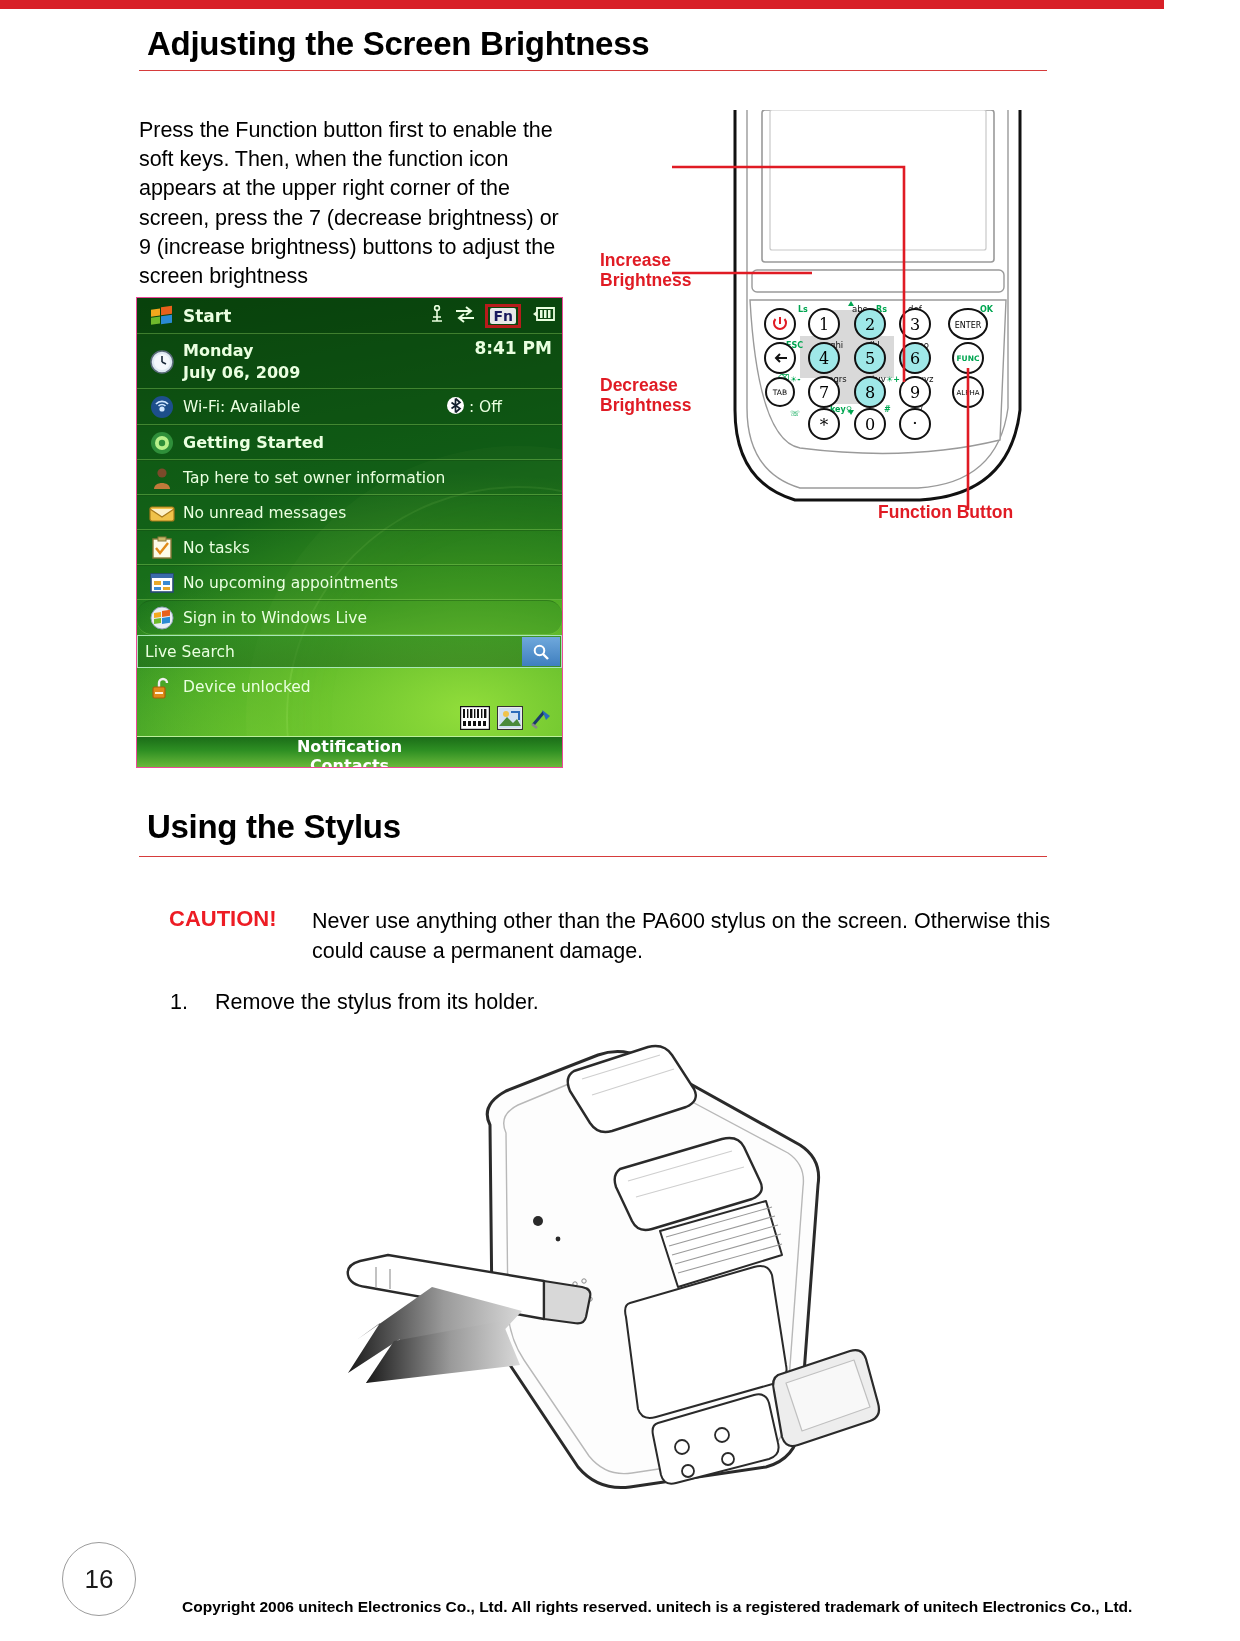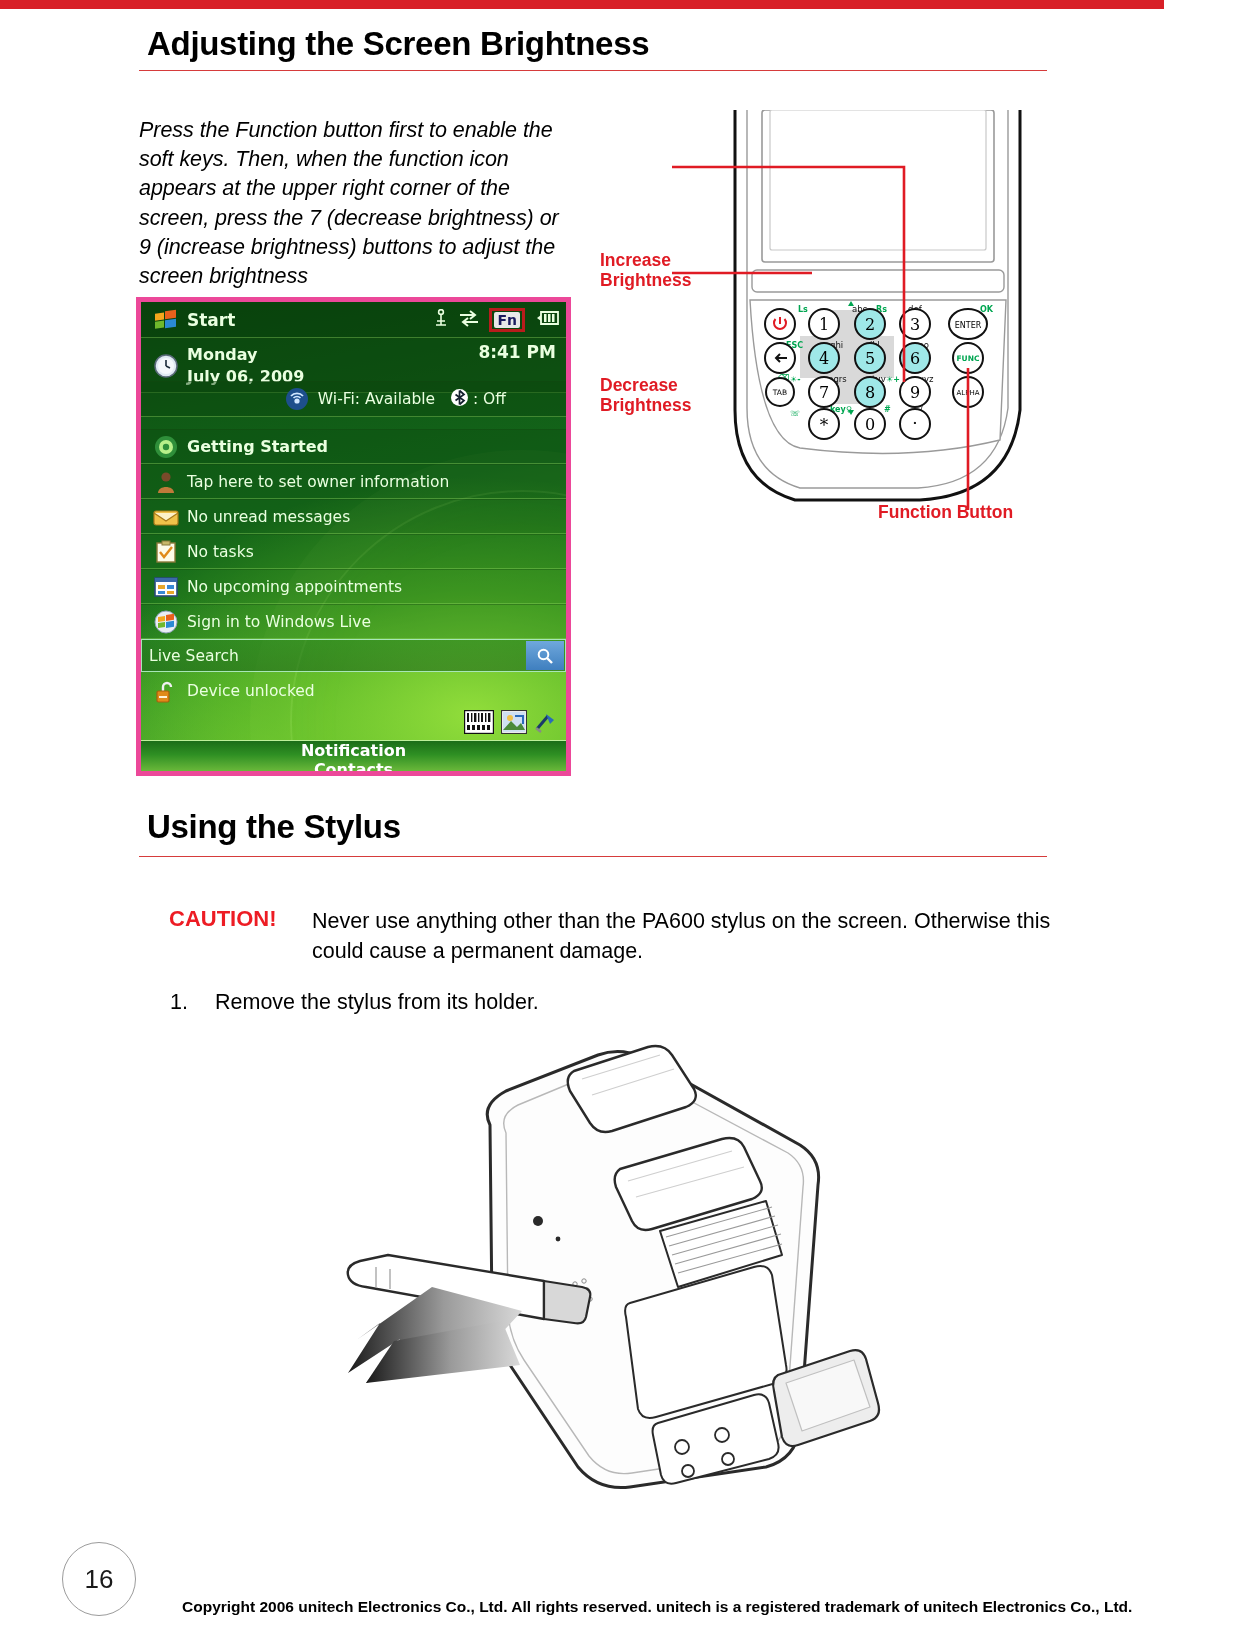--- a/index.html
+++ b/index.html
@@ -49,30 +49,29 @@
   }
 
   
   .intro-para {
     position: absolute;
     left: 139px; top: 116px;
     width: 437px;
     font-size: 21.5px;
     line-height: 29.2px;
     letter-spacing: -0.05px;
-    font-style: italic;
   }
 
   
   .pda-shot {
     position: absolute;
     left: 136px; top: 297px;
     width: 425px; height: 469px;
     background: #b91c1c;
-    border: 5px solid #ec4899;
+    border: 1px solid #ec4899;
     overflow: hidden;
     font-family: "DejaVu Sans", sans-serif;
   }
   .pda-bg {
     position: absolute; inset: 0;
     background:
       radial-gradient(ellipse 520px 330px at 78% 88%, rgba(150,225,60,0.95) 0%, rgba(110,200,40,0.55) 38%, rgba(40,130,25,0.0) 72%),
       radial-gradient(ellipse 330px 240px at 30% 96%, rgba(130,215,55,0.55) 0%, rgba(40,130,25,0) 70%),
       linear-gradient(170deg, #0b4c10 0%, #14661a 42%, #2b8c21 72%, #4aa82a 100%);
   }
@@ -101,27 +100,27 @@
   }
   .pda-row .glyph {
     width: 40px; height: 24px;
     flex: none;
     position: relative;
   }
   .pda-row .txt { white-space: nowrap; }
 
   .r-start { top: 0; height: 36px; border-top: none; background: rgba(7,58,10,0.55); }
   .r-date  { top: 36px; height: 55px; background: rgba(9,66,12,0.5); }
-  .r-wifi  { top: 79px; height: 36px; background: rgba(11,72,14,0.45); justify-content: center;}
+  .r-wifi  { top: 91px; height: 36px; background: rgba(11,72,14,0.45);}
   .r-gs    { top: 127px; height: 35px; background: rgba(13,78,16,0.42);}
   .r-owner { top: 162px; height: 35px; background: rgba(15,84,18,0.40);}
   .r-msg   { top: 197px; height: 35px; background: rgba(17,90,20,0.36);}
   .r-task  { top: 232px; height: 35px; background: rgba(19,96,22,0.33);}
   .r-appt  { top: 267px; height: 35px; background: rgba(21,102,24,0.30);}
-  .r-live  { top: 302px; height: 35px; background: rgba(23,108,26,0.26);}
+  .r-live  { top: 302px; height: 35px; background: rgba(23,108,26,0.26); border-radius: 15px;}
   .r-lock  { top: 370px; height: 38px; background: transparent; border: none; }
 
   .pda-title { font-weight: bold; font-size: 17px; }
   .pda-bold  { font-weight: bold; }
   .pda-time  { position: absolute; right: 10px; font-weight: bold; font-size: 17px; }
   .pda-bt    { position: absolute; right: 60px; font-size: 15.5px; }
 
   .status-icons {
     position: absolute;
     right: 6px; top: 6px;

